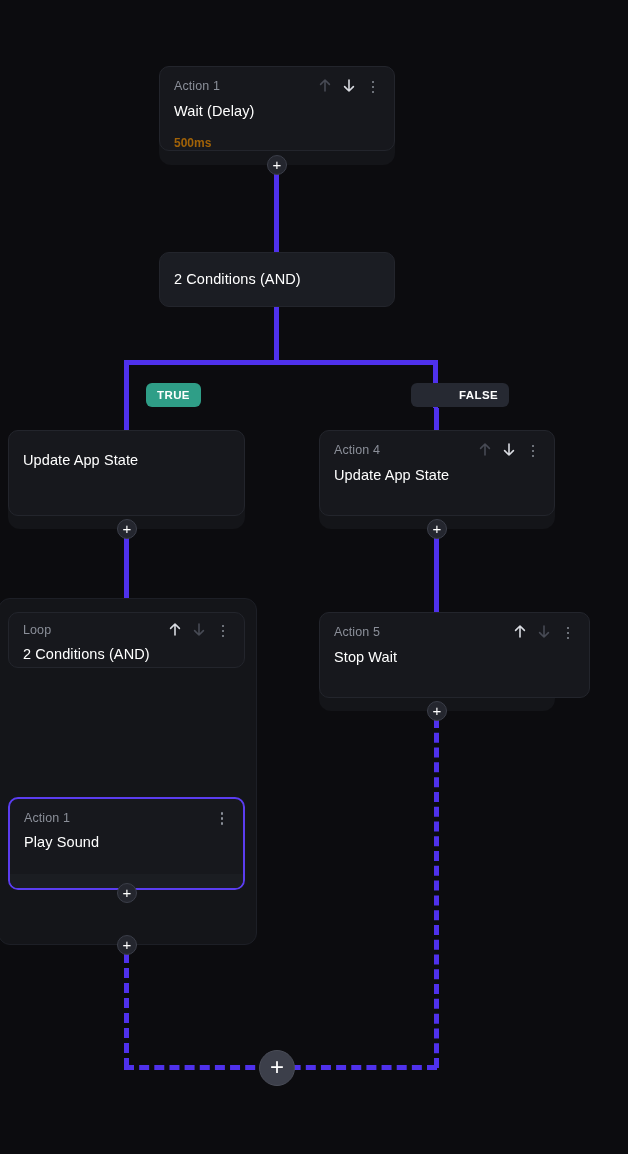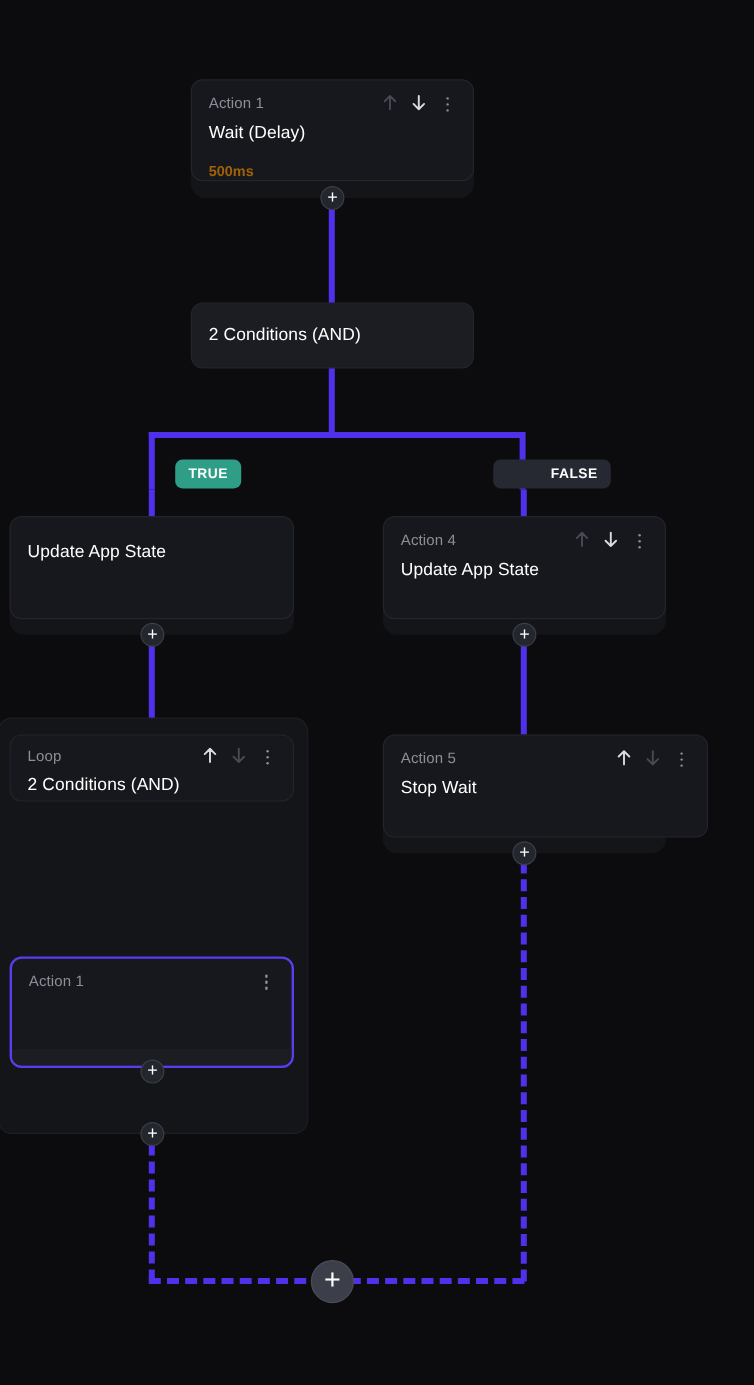--- a/index.html
+++ b/index.html
@@ -221,20 +221,21 @@
       <div class="row">
         <span class="kicker">Action 1</span>
         <span class="icons">
           <span class="dots">
               <i></i>
               <i></i>
               <i></i>
             </span>
         </span>
       </div>
+      <div class="title">Play Sound</div>
     </div>
     <div class="foot"></div>
   </div>
   <div class="plus small" style="left:117px; top:883px;">
       <span class="glyph">+</span>
     </div>
   <div class="plus small" style="left:117px; top:935px;">
       <span class="glyph">+</span>
     </div>
 

